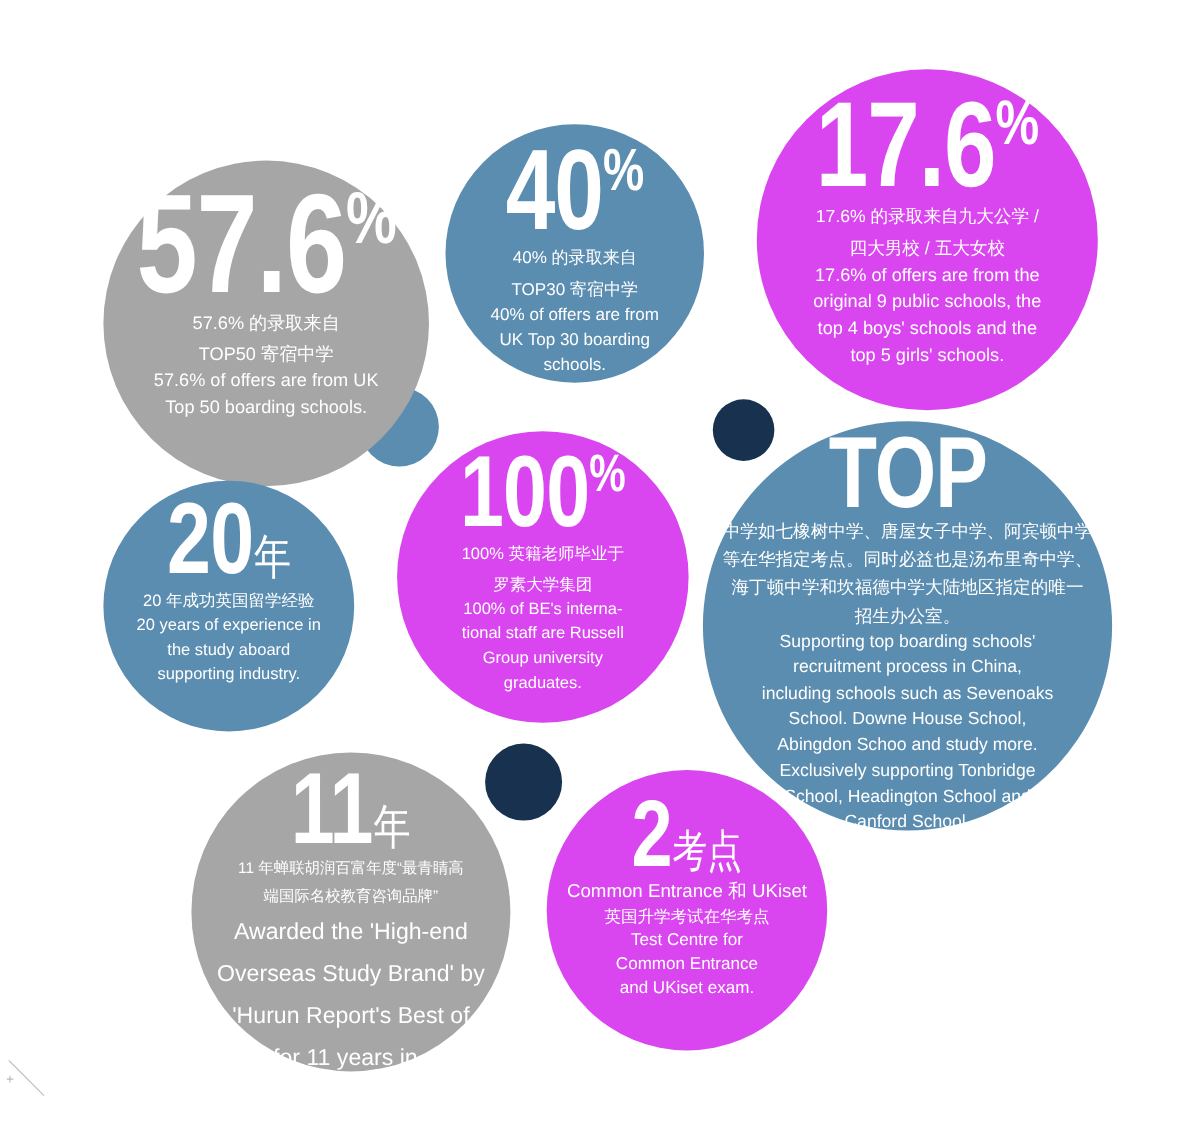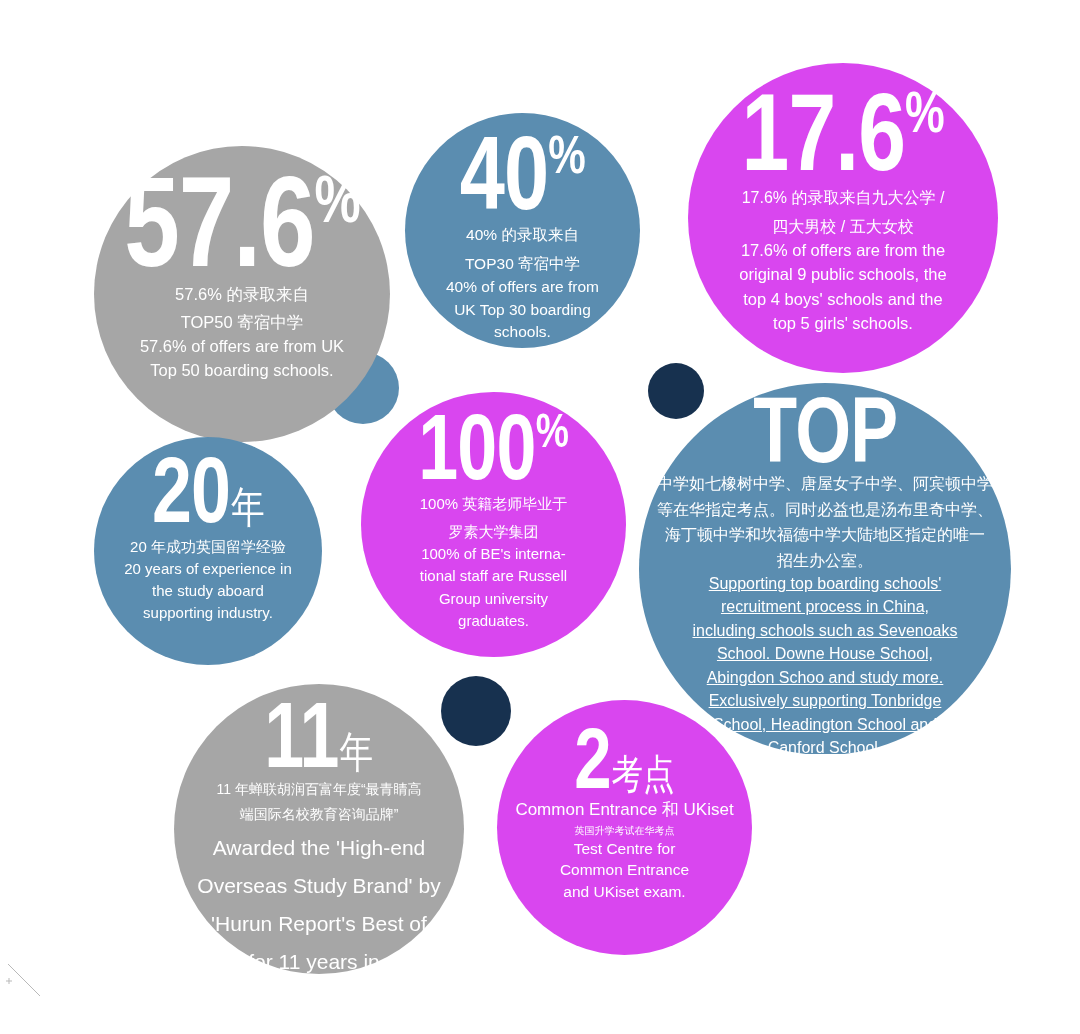--- a/index.html
+++ b/index.html
@@ -114,37 +114,37 @@
   }
   #b-100 .headline { font-size: 92px; margin-top: 16px; }
   #b-100 .body-cn  { font-size: 15px; margin-top: 8px; }
   #b-100 .body-en  { font-size: 15px; margin-top: 2px; }
 
   #b-top {
     left: 639px; top: 383px; width: 372px; height: 372px;
   }
   #b-top .headline { font-size: 92px; margin-top: 8px; }
   #b-top .body-cn  { font-size: 16px; margin-top: 4px; }
-  #b-top .body-en  { font-size: 16px; margin-top: 2px; text-decoration: underline; }
+  #b-top .body-en  { font-size: 16px; margin-top: 2px; }
   #b-top .txtwrap  { width: 93%; }
 
   #b-11 {
     left: 174px; top: 684px; width: 290px; height: 290px;
   }
   #b-11 .headline { font-size: 92px; margin-top: 12px; }
   #b-11 .body-cn  { font-size: 14px; margin-top: 6px; }
   #b-11 .body-en  { font-size: 21px; margin-top: 10px; }
   #b-11 .txtwrap  { width: 90%; }
 
   #b-2 {
     left: 497px; top: 700px; width: 255px; height: 255px;
   }
   #b-2 .headline { font-size: 86px; margin-top: 22px; }
   #b-2 .body-en-lead { font-size: 17px; margin-top: 4px; color:#ffffff; line-height:1.3;}
-  #b-2 .body-cn  { font-size: 10px; margin-top: 3px; }
+  #b-2 .body-cn  { font-size: 15px; margin-top: 3px; }
   #b-2 .body-en  { font-size: 15.5px; margin-top: 1px; }
   #b-2 .txtwrap  { width: 94%; }
 
   
   #dot-blue-1 { left: 327px; top: 352px; width: 72px; height: 72px; background: #5b8db0; }
   #dot-navy-1 { left: 648px; top: 363px; width: 56px; height: 56px; background: #17314f; }
   #dot-navy-2 { left: 441px; top: 676px; width: 70px; height: 70px; background: #17314f; }
 
   
   #corner-mark {

